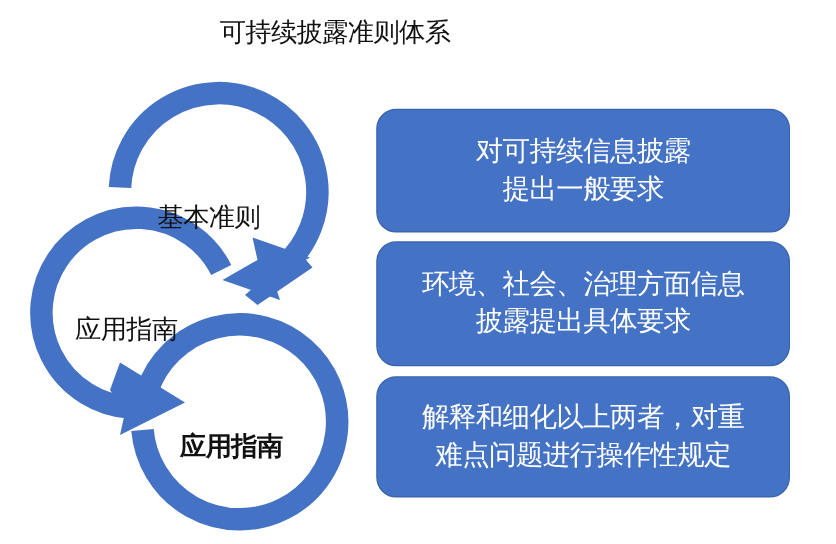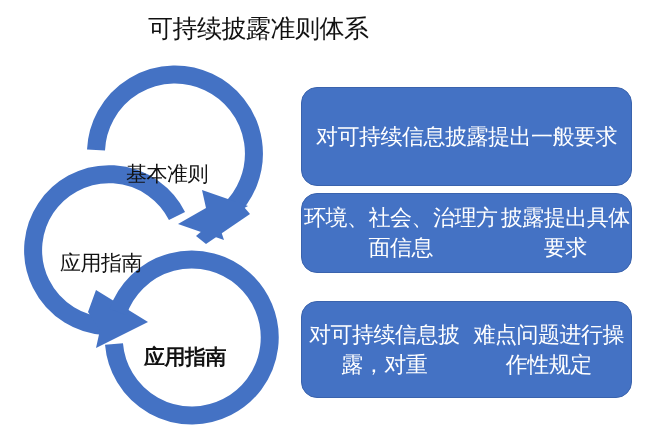--- a/index.html
+++ b/index.html
@@ -2,34 +2,34 @@
 <html><head>
   <meta charset="utf-8">
   <style>
     html, body { margin: 0; padding: 0; }
     body {
       width: 669px; height: 435px; background: #ffffff;
       position: relative; overflow: hidden;
       font-family: "DejaVu Sans", "Liberation Sans", sans-serif;
     }
     .title {
-      position: absolute; left: 148px; top: 12px; width: 280px;
-      font-size: 25px; color: #111111;
+      position: absolute; left: 128px; top: 12px; width: 280px;
+      text-align: center; font-size: 21px; color: #111111;
       letter-spacing: -0.5px;
     }
     svg.arrows { position: absolute; left: 0; top: 0; }
     .cycle-label {
       position: absolute; font-size: 21px; color: #111111;
       white-space: nowrap; letter-spacing: -0.5px; margin-top: 16px;
     }
     .box {
       position: absolute; left: 301px; width: 331px;
       background: #4472c4; border: 1px solid #3a63ad;
       border-radius: 16px; box-sizing: border-box;
-      display: flex; flex-direction: row; justify-content: center; align-items: center;
+      display: flex; flex-direction: column; justify-content: center; align-items: center;
       color: #ffffff; font-size: 22px; line-height: 30px; text-align: center;
       letter-spacing: -0.5px;
     }
   </style>
 </head>
 <body>
 
 <div class="title">可持续披露准则体系</div>
 
 <svg class="arrows" width="669" height="435" viewBox="0 0 669 435">
@@ -51,20 +51,20 @@
 </svg>
 
 <div class="cycle-label" style="left:126px; top:144px;">基本准则</div>
 <div class="cycle-label" style="left:60px; top:233px;">应用指南</div>
 <div class="cycle-label" style="left:144px; top:327px;font-weight:bold;">应用指南</div>
 
 <div class="box" style="top:87px; height:99px;">
   <div>对可持续信息披露</div>
   <div>提出一般要求</div>
 </div>
-<div class="box" style="top:193px; height:80px;justify-content:center;">
+<div class="box" style="top:193px; height:100px;justify-content:center;">
   <div>环境、社会、治理方面信息</div>
   <div>披露提出具体要求</div>
 </div>
 <div class="box" style="top:301px; height:97px;">
-  <div>对可持续信息披露，对重</div>
+  <div>解释和细化以上两者，对重</div>
   <div>难点问题进行操作性规定</div>
 </div>
 
 </body></html>

